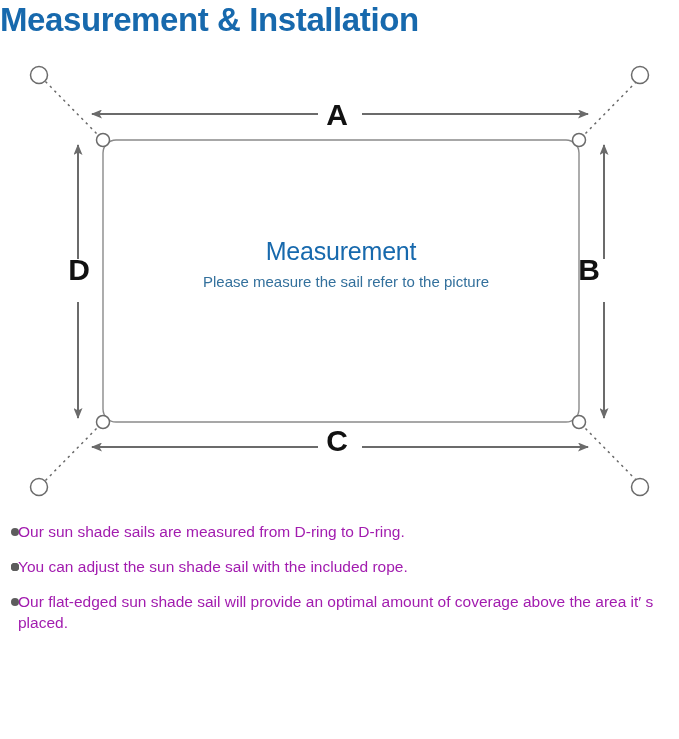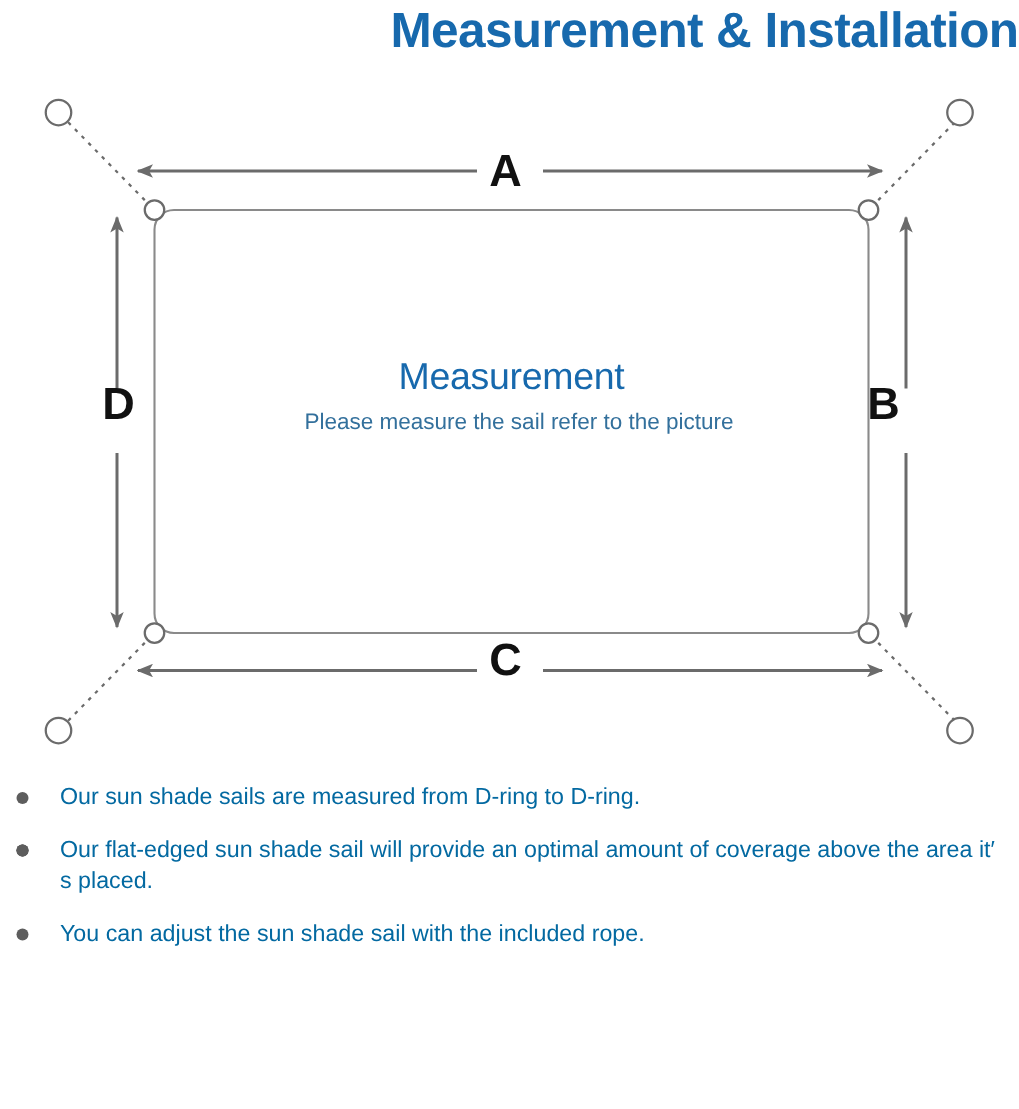--- a/index.html
+++ b/index.html
@@ -15,21 +15,21 @@
     font-family: "Liberation Sans", sans-serif;
     -webkit-font-smoothing: antialiased;
   }
 
   
   .title {
     position: absolute;
     left: 0;
     top: 0;
     width: 679px;
-    text-align: right;
+    text-align: left;
     font-size: 33px;
     font-weight: bold;
     letter-spacing: -0.4px;
     color: #1769ad;
     line-height: 40px;
     white-space: nowrap;
   }
 
   
   .diagram {
@@ -81,24 +81,24 @@
 
   
   .notes {
     position: absolute;
     left: 0;
     top: 521px;
     width: 679px;
   }
   .note {
     position: relative;
-    padding-left: 40px;
+    padding-left: 18px;
     padding-right: 4px;
     margin-bottom: 14px;
-    color: #0369a1;
+    color: #a21caf;
     font-size: 15.5px;
     line-height: 21px;
   }
   .note .bullet {
     position: absolute;
     left: 11px;
     top: 7px;
     width: 8px;
     height: 8px;
     border-radius: 50%;
@@ -167,19 +167,19 @@
     <span>Our sun shade sails are measured from D-ring to D-ring.</span>
   </div>
   <div class="note">
     <span class="bullet"></span>
   </div>
   <div class="note">
     <span class="bullet"></span>
   </div>
   <div class="note">
     <span class="bullet"></span>
-    <span>Our flat-edged sun shade sail will provide an optimal amount of coverage above the area it′ s placed.</span>
+    <span>You can adjust the sun shade sail with the included rope.</span>
   </div>
   <div class="note">
     <span class="bullet"></span>
-    <span>You can adjust the sun shade sail with the included rope.</span>
+    <span>Our flat-edged sun shade sail will provide an optimal amount of coverage above the area it′ s placed.</span>
   </div>
 </div>
 
 </body></html>

